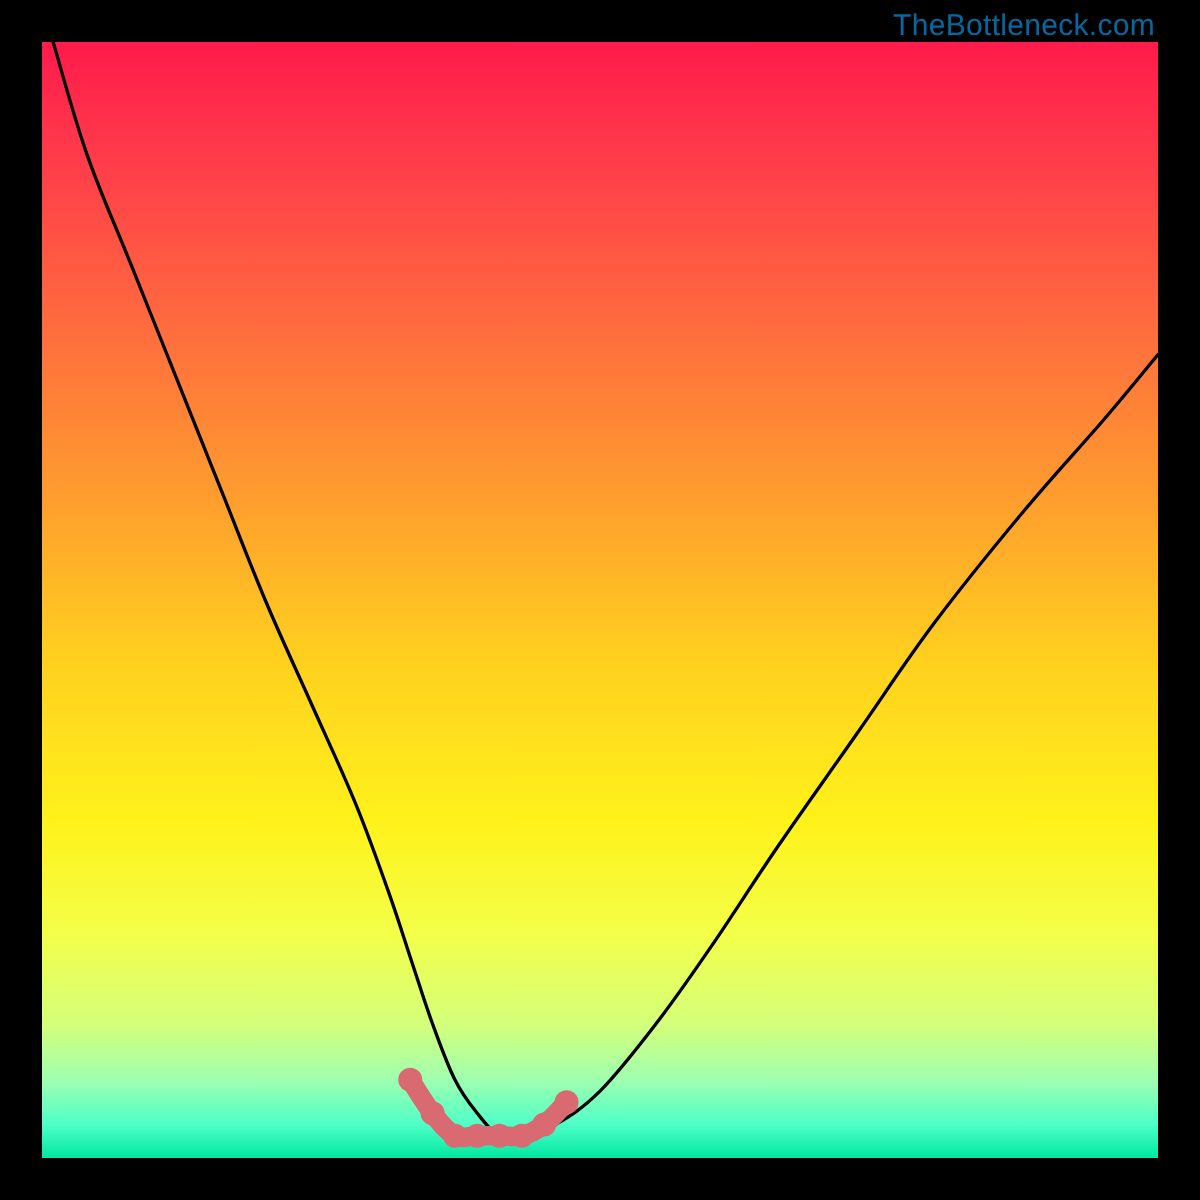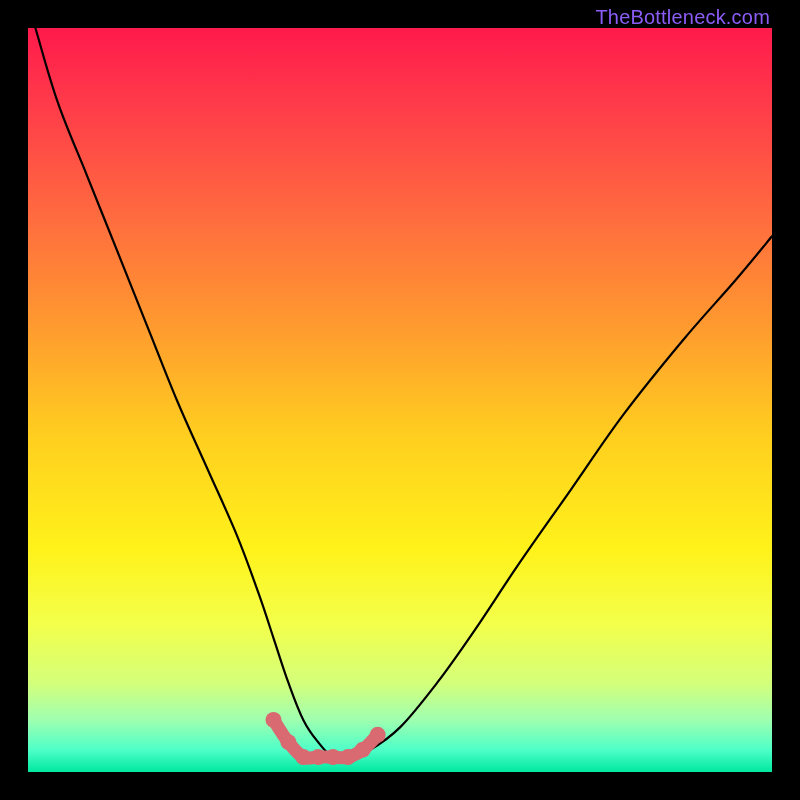--- a/index.html
+++ b/index.html
@@ -25,21 +25,21 @@
     overflow: hidden;
   }
   .gradient-fill {
     position: absolute;
     inset: 0;
   }
   .watermark {
     position: absolute;
     top: 6px;
     right: 30px;
-    color: #8b5cf6;
+    color: #0369a1;
     font-size: 20px;
     font-weight: 500;
     letter-spacing: 0.2px;
   }
   svg.overlay {
     position: absolute;
     inset: 0;
   }
 </style>
 </head>

